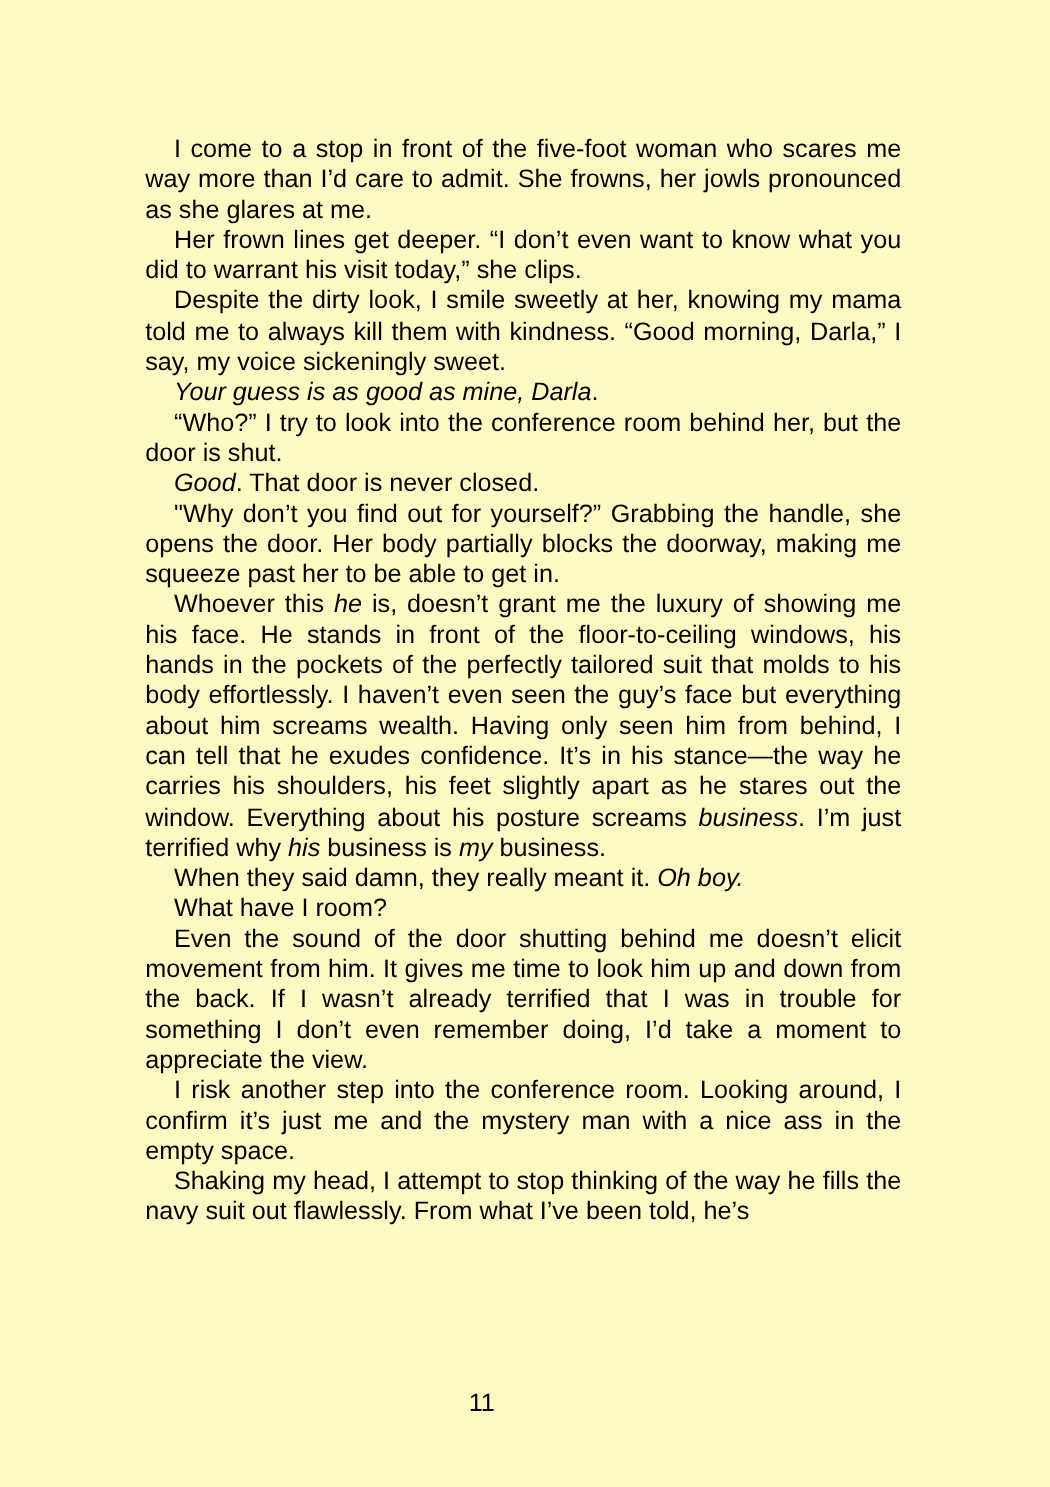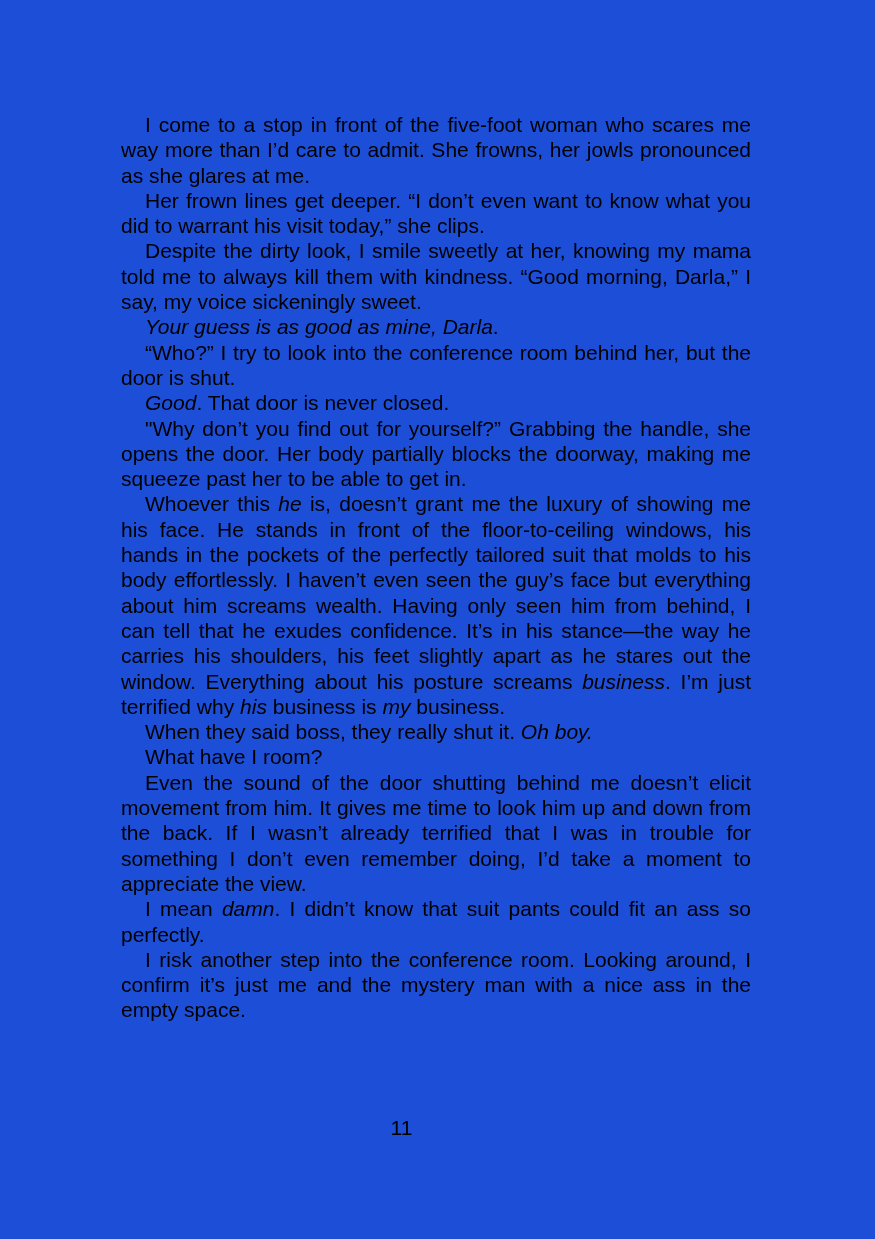--- a/index.html
+++ b/index.html
@@ -6,57 +6,57 @@
   body {
     width: 875px; height: 1239px;
     background: #ffffff;
     position: relative;
     font-family: "Liberation Sans", sans-serif;
     color: #000000;
     -webkit-font-smoothing: auto;
   }
   .book-page {
     position: absolute; inset: 0;
-    background: #1d4ed8;
+    background: #fef9c3;
     overflow: hidden;
   }
   .text-col {
     position: absolute;
     left: 121px; top: 112px; width: 630px;
   }
   .text-col p {
     margin: 0;
     font-size: 21px;
     line-height: 25.3px;
     text-align: justify;
     text-indent: 24px;
     word-spacing: normal;
   }
   .text-col em { }
   .page-number {
     position: absolute;
-    top: 1115px; left: 0; width: 803px;
+    top: 1157px; left: 0; width: 803px;
     text-align: center;
     font-size: 21px;
     line-height: 25px;
   }
 </style>
 </head>
 <body>
 
 <main class="book-page">
   <section class="text-col">
       <p><span>I come to a stop in front of the five-foot woman who scares me way more than I’d care to admit. She frowns, her jowls pronounced as she glares at me.</span></p>
       <p><span>Her frown lines get deeper. “I don’t even want to know what you did to warrant his visit today,” she clips.</span></p>
       <p><span>Despite the dirty look, I smile sweetly at her, knowing my mama told me to always kill them with kindness. “Good morning, Darla,” I say, my voice sickeningly sweet.</span></p>
       <p><em>Your guess is as good as mine, Darla</em><span>.</span></p>
       <p><span>“Who?” I try to look into the conference room behind her, but the door is shut.</span></p>
       <p><em>Good</em><span>. That door is never closed.</span></p>
       <p><span>"Why don’t you find out for yourself?” Grabbing the handle, she opens the door. Her body partially blocks the doorway, making me squeeze past her to be able to get in.</span></p>
       <p><span>Whoever this </span><em>he</em><span> is, doesn’t grant me the luxury of showing me his face. He stands in front of the floor-to-ceiling windows, his hands in the pockets of the perfectly tailored suit that molds to his body effortlessly. I haven’t even seen the guy’s face but everything about him screams wealth. Having only seen him from behind, I can tell that he exudes confidence. It’s in his stance—the way he carries his shoulders, his feet slightly apart as he stares out the window. Everything about his posture screams </span><em>business</em><span>. I’m just terrified why </span><em>his</em><span> business is </span><em>my</em><span> business.</span></p>
-      <p><span>When they said boss, they really shut it. </span><em>Oh boy.</em></p>
+      <p><span>When they said damn, they really meant it. </span><em>Oh boy.</em></p>
       <p><span>What have I room?</span></p>
       <p><span>Even the sound of the door shutting behind me doesn’t elicit movement from him. It gives me time to look him up and down from the back. If I wasn’t already terrified that I was in trouble for something I don’t even remember doing, I’d take a moment to appreciate the view.</span></p>
-      <p><span>I mean </span><em>damn</em><span>. I didn’t know that suit pants could fit an ass so perfectly.</span></p>
       <p><span>I risk another step into the conference room. Looking around, I confirm it’s just me and the mystery man with a nice ass in the empty space.</span></p>
+      <p><span>Shaking my head, I attempt to stop thinking of the way he fills the navy suit out flawlessly. From what I’ve been told, he’s</span></p>
     </section>
   <div class="page-number">11</div>
 </main>
 
 </body></html>

